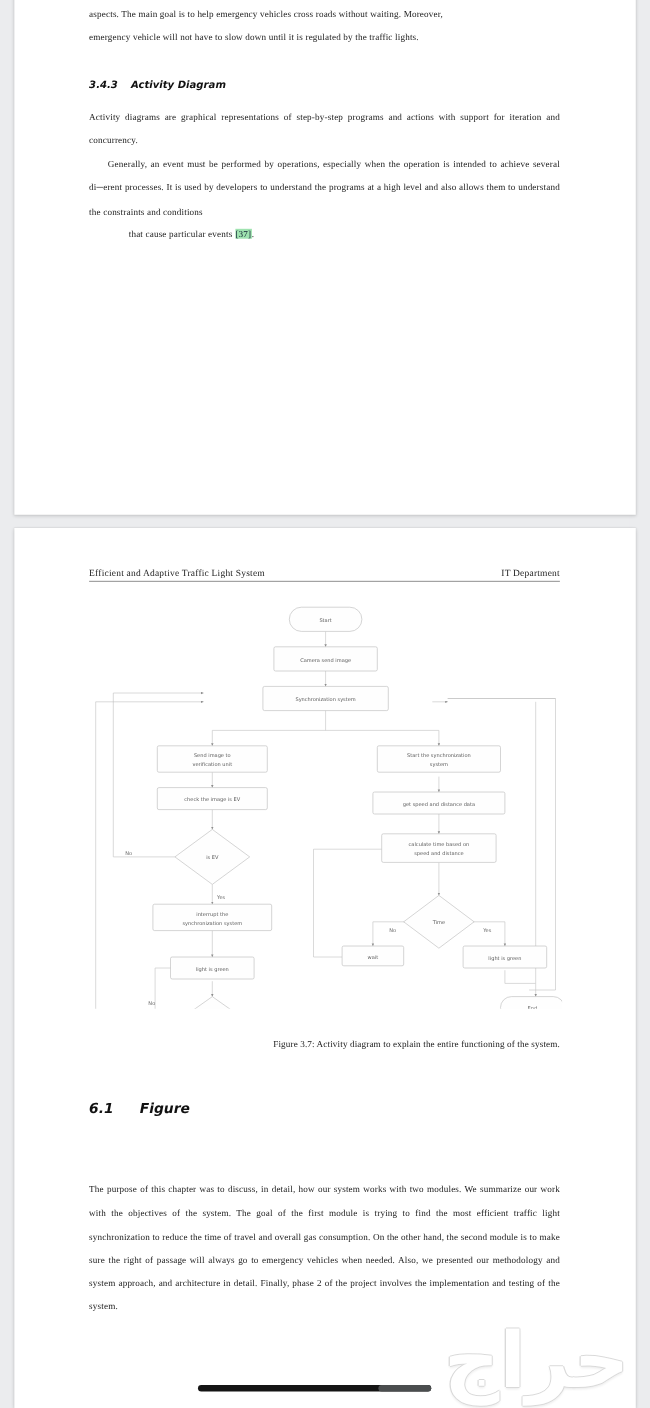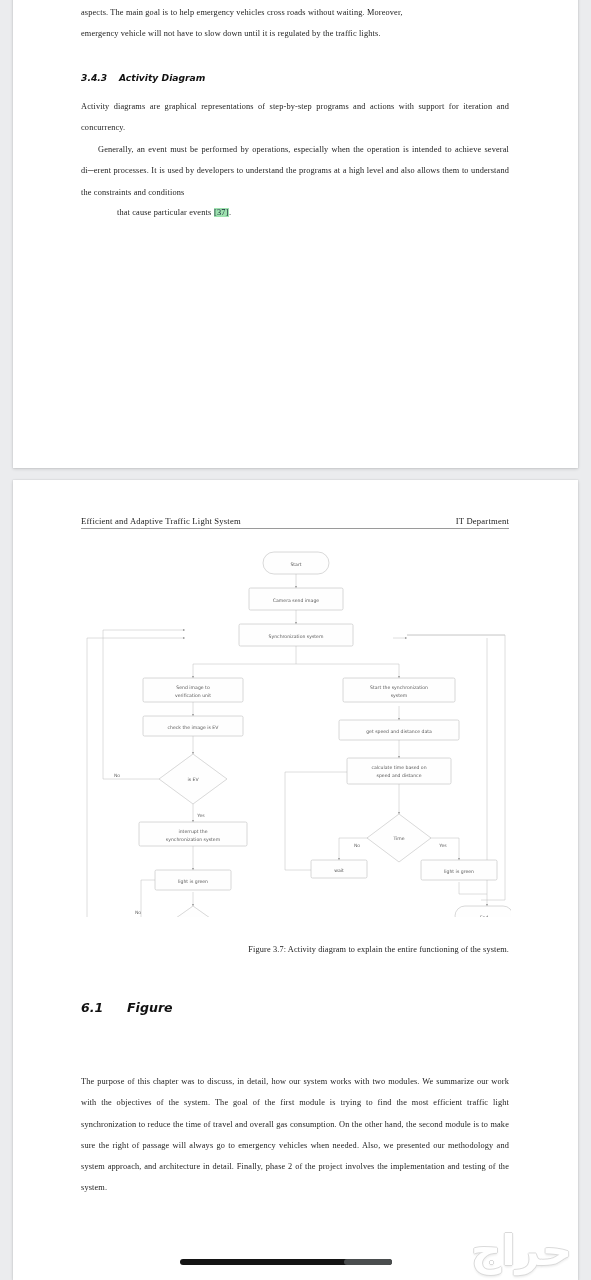--- a/index.html
+++ b/index.html
@@ -100,21 +100,21 @@
   }
   .fl-shape { fill: #fefefe; stroke: #b9b9b9; stroke-width: 0.55; }
   .fl-line  { fill: none; stroke: #c2c2c2; stroke-width: 0.55; }
 
   
   .watermark {
     position: absolute;
     right: 6px;
     bottom: 8px;
     font-family: "DejaVu Sans", sans-serif;
-    font-size: 42px;
+    font-size: 70px;
     font-weight: bold;
     color: #ffffff;
     direction: rtl;
     text-shadow:
       0 1px 0 #d8d8d8,
       0 -1px 0 #d8d8d8,
       1px 0 0 #d8d8d8,
       -1px 0 0 #d8d8d8,
       0 2px 3px rgba(0,0,0,0.10);
     opacity: 0.95;

